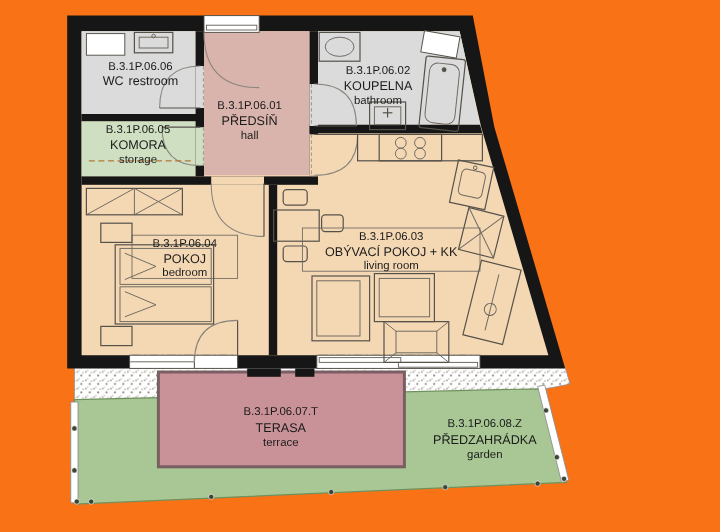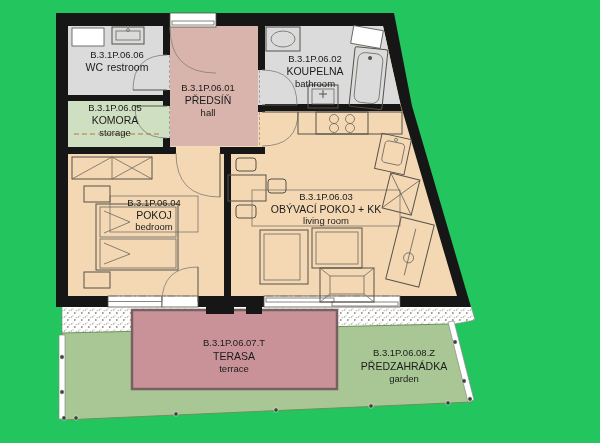--- a/index.html
+++ b/index.html
@@ -1,16 +1,16 @@
 <!DOCTYPE html>
 <html><head>
 <meta charset="utf-8">
 <style>
   html,body{margin:0;padding:0;background:#ffffff;}
-  .plan-wrap{width:600px;height:443px;position:relative;background:#22c55e;overflow:hidden;}
+  .plan-wrap{width:600px;height:443px;position:relative;background:#f97316;overflow:hidden;}
   svg{display:block;}
   text{font-family:"Liberation Sans","DejaVu Sans",sans-serif;fill:#1b1b1b;text-anchor:middle;}
   .t-code{font-size:9.5px;}
   .t-name{font-size:10.5px;}
   .t-en{font-size:9.5px;}
   .f{fill:none;stroke:#56524a;stroke-width:1;}
   .fthin{fill:none;stroke:#6b675f;stroke-width:0.8;}
   .door-arc{fill:none;stroke:#8a867e;stroke-width:0.9;}
   .door-leaf{stroke:#56524a;stroke-width:1;fill:none;}
   .glass{fill:#ffffff;stroke:#56524a;stroke-width:0.8;}

